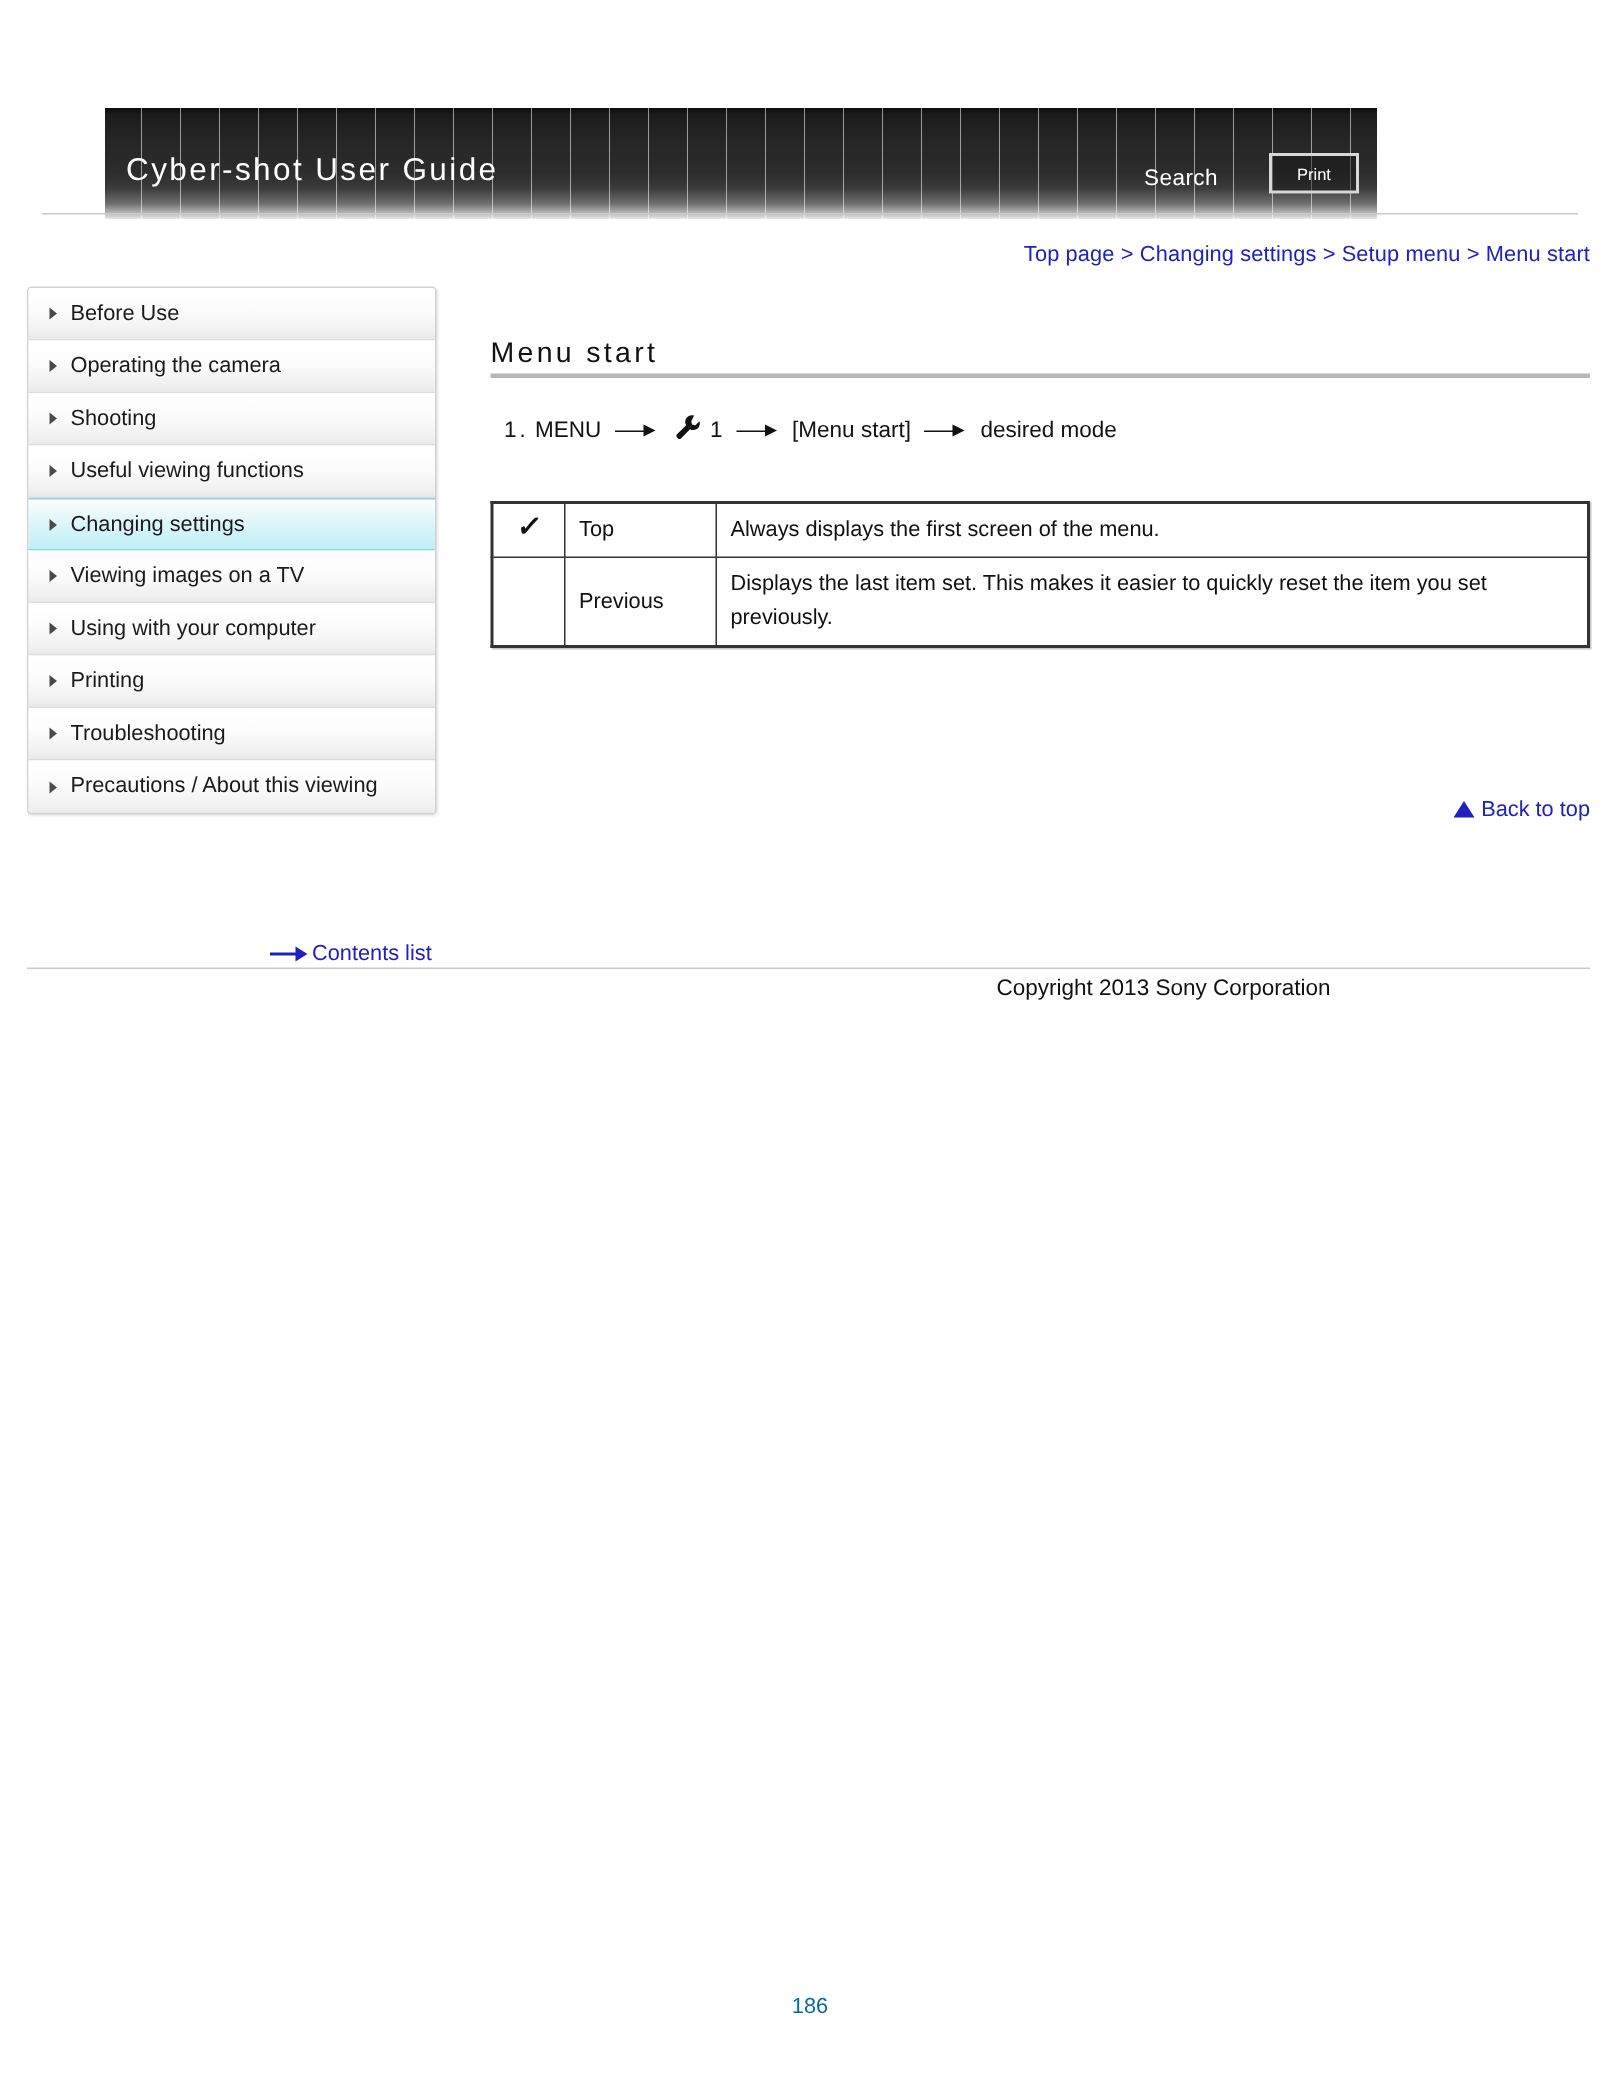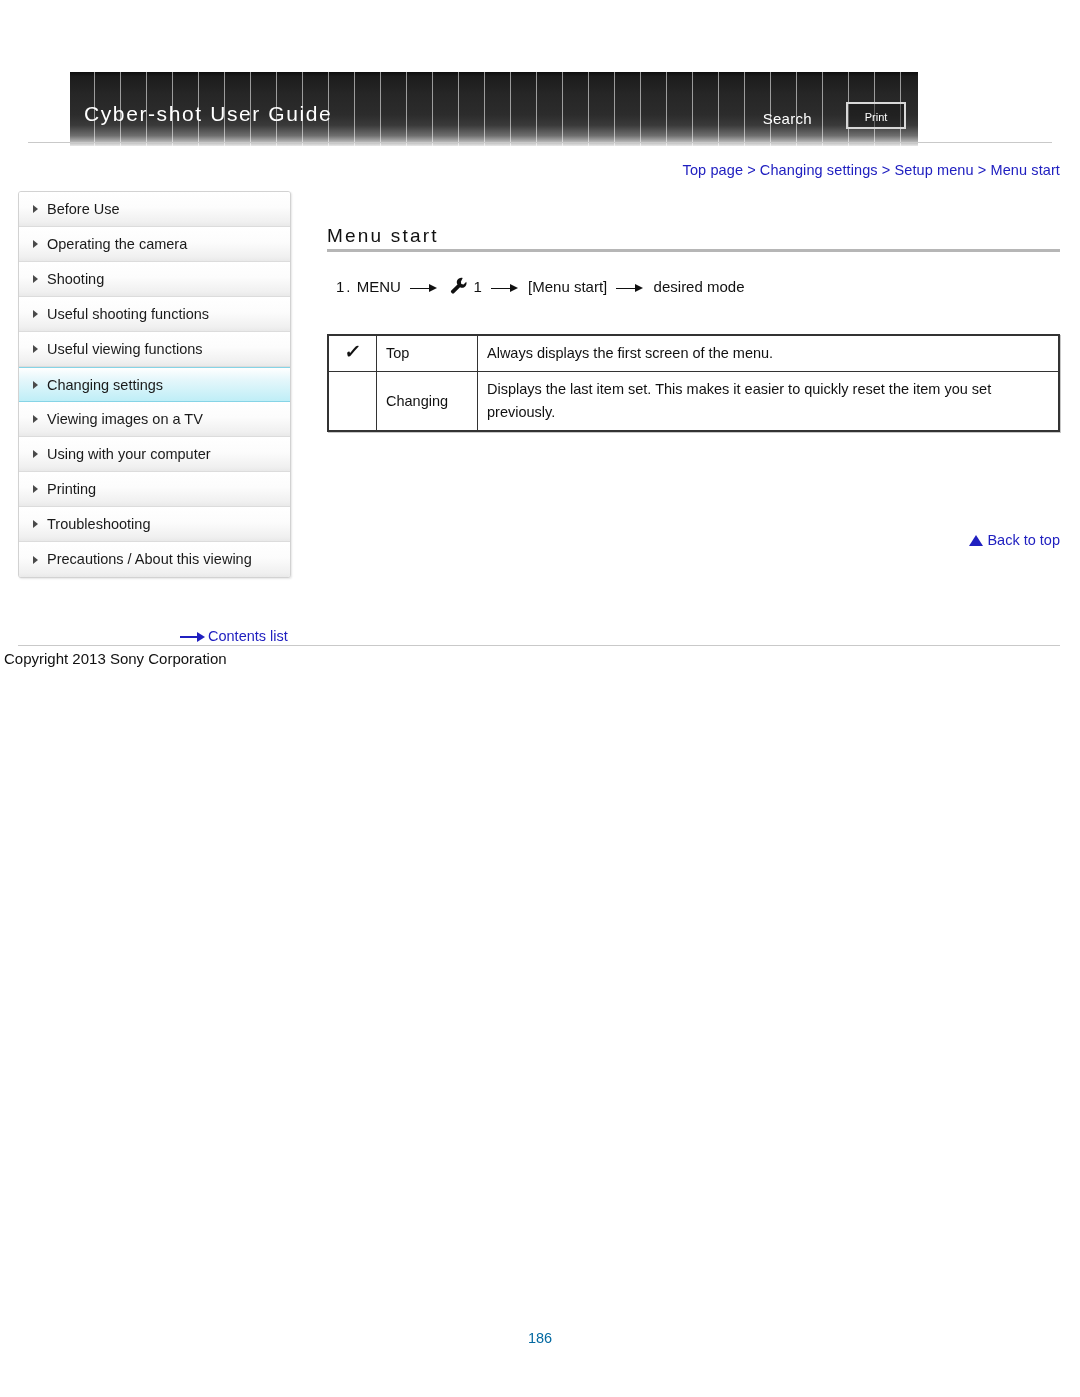--- a/index.html
+++ b/index.html
@@ -289,24 +289,24 @@
   .footer-rule {
     position: absolute;
     left: 18px;
     top: 645px;
     width: 1042px;
     height: 1px;
     background: #c9c9c9;
   }
   .copyright {
     position: absolute;
-    left: 4px;
+    left: 15px;
     top: 650px;
     width: 872px;
-    text-align: left;
+    text-align: right;
     font-size: 15px;
     color: #111111;
   }
   .page-number {
     position: absolute;
     left: 0;
     top: 1330px;
     width: 1080px;
     text-align: center;
     font-size: 14.5px;
@@ -330,24 +330,20 @@
     <span class="side-bullet"></span>
     <span>Before Use</span>
   </div>
   <div class="side-item">
     <span class="side-bullet"></span>
     <span>Operating the camera</span>
   </div>
   <div class="side-item">
     <span class="side-bullet"></span>
     <span>Shooting</span>
-  </div>
-  <div class="side-item">
-    <span class="side-bullet"></span>
-    <span>Useful shooting functions</span>
   </div>
   <div class="side-item">
     <span class="side-bullet"></span>
     <span>Useful viewing functions</span>
   </div>
   <div class="side-item active">
     <span class="side-bullet"></span>
     <span>Changing settings</span>
   </div>
   <div class="side-item">
@@ -404,21 +400,21 @@
         <td class="col-check">
           <span class="check-mark">✓</span>
         </td>
         <td class="col-name">Top</td>
         <td>Always displays the first screen of the menu.</td>
       </tr>
       <tr>
         <td class="col-check">
           <span class="check-mark"></span>
         </td>
-        <td class="col-name">Changing</td>
+        <td class="col-name">Previous</td>
         <td>Displays the last item set. This makes it easier to quickly reset the item you set previously.</td>
       </tr>
     </tbody>
   </table>
 </div>
 
 <div class="back-to-top">
   <span class="bt-triangle"></span><span>Back to top</span>
 </div>
 

